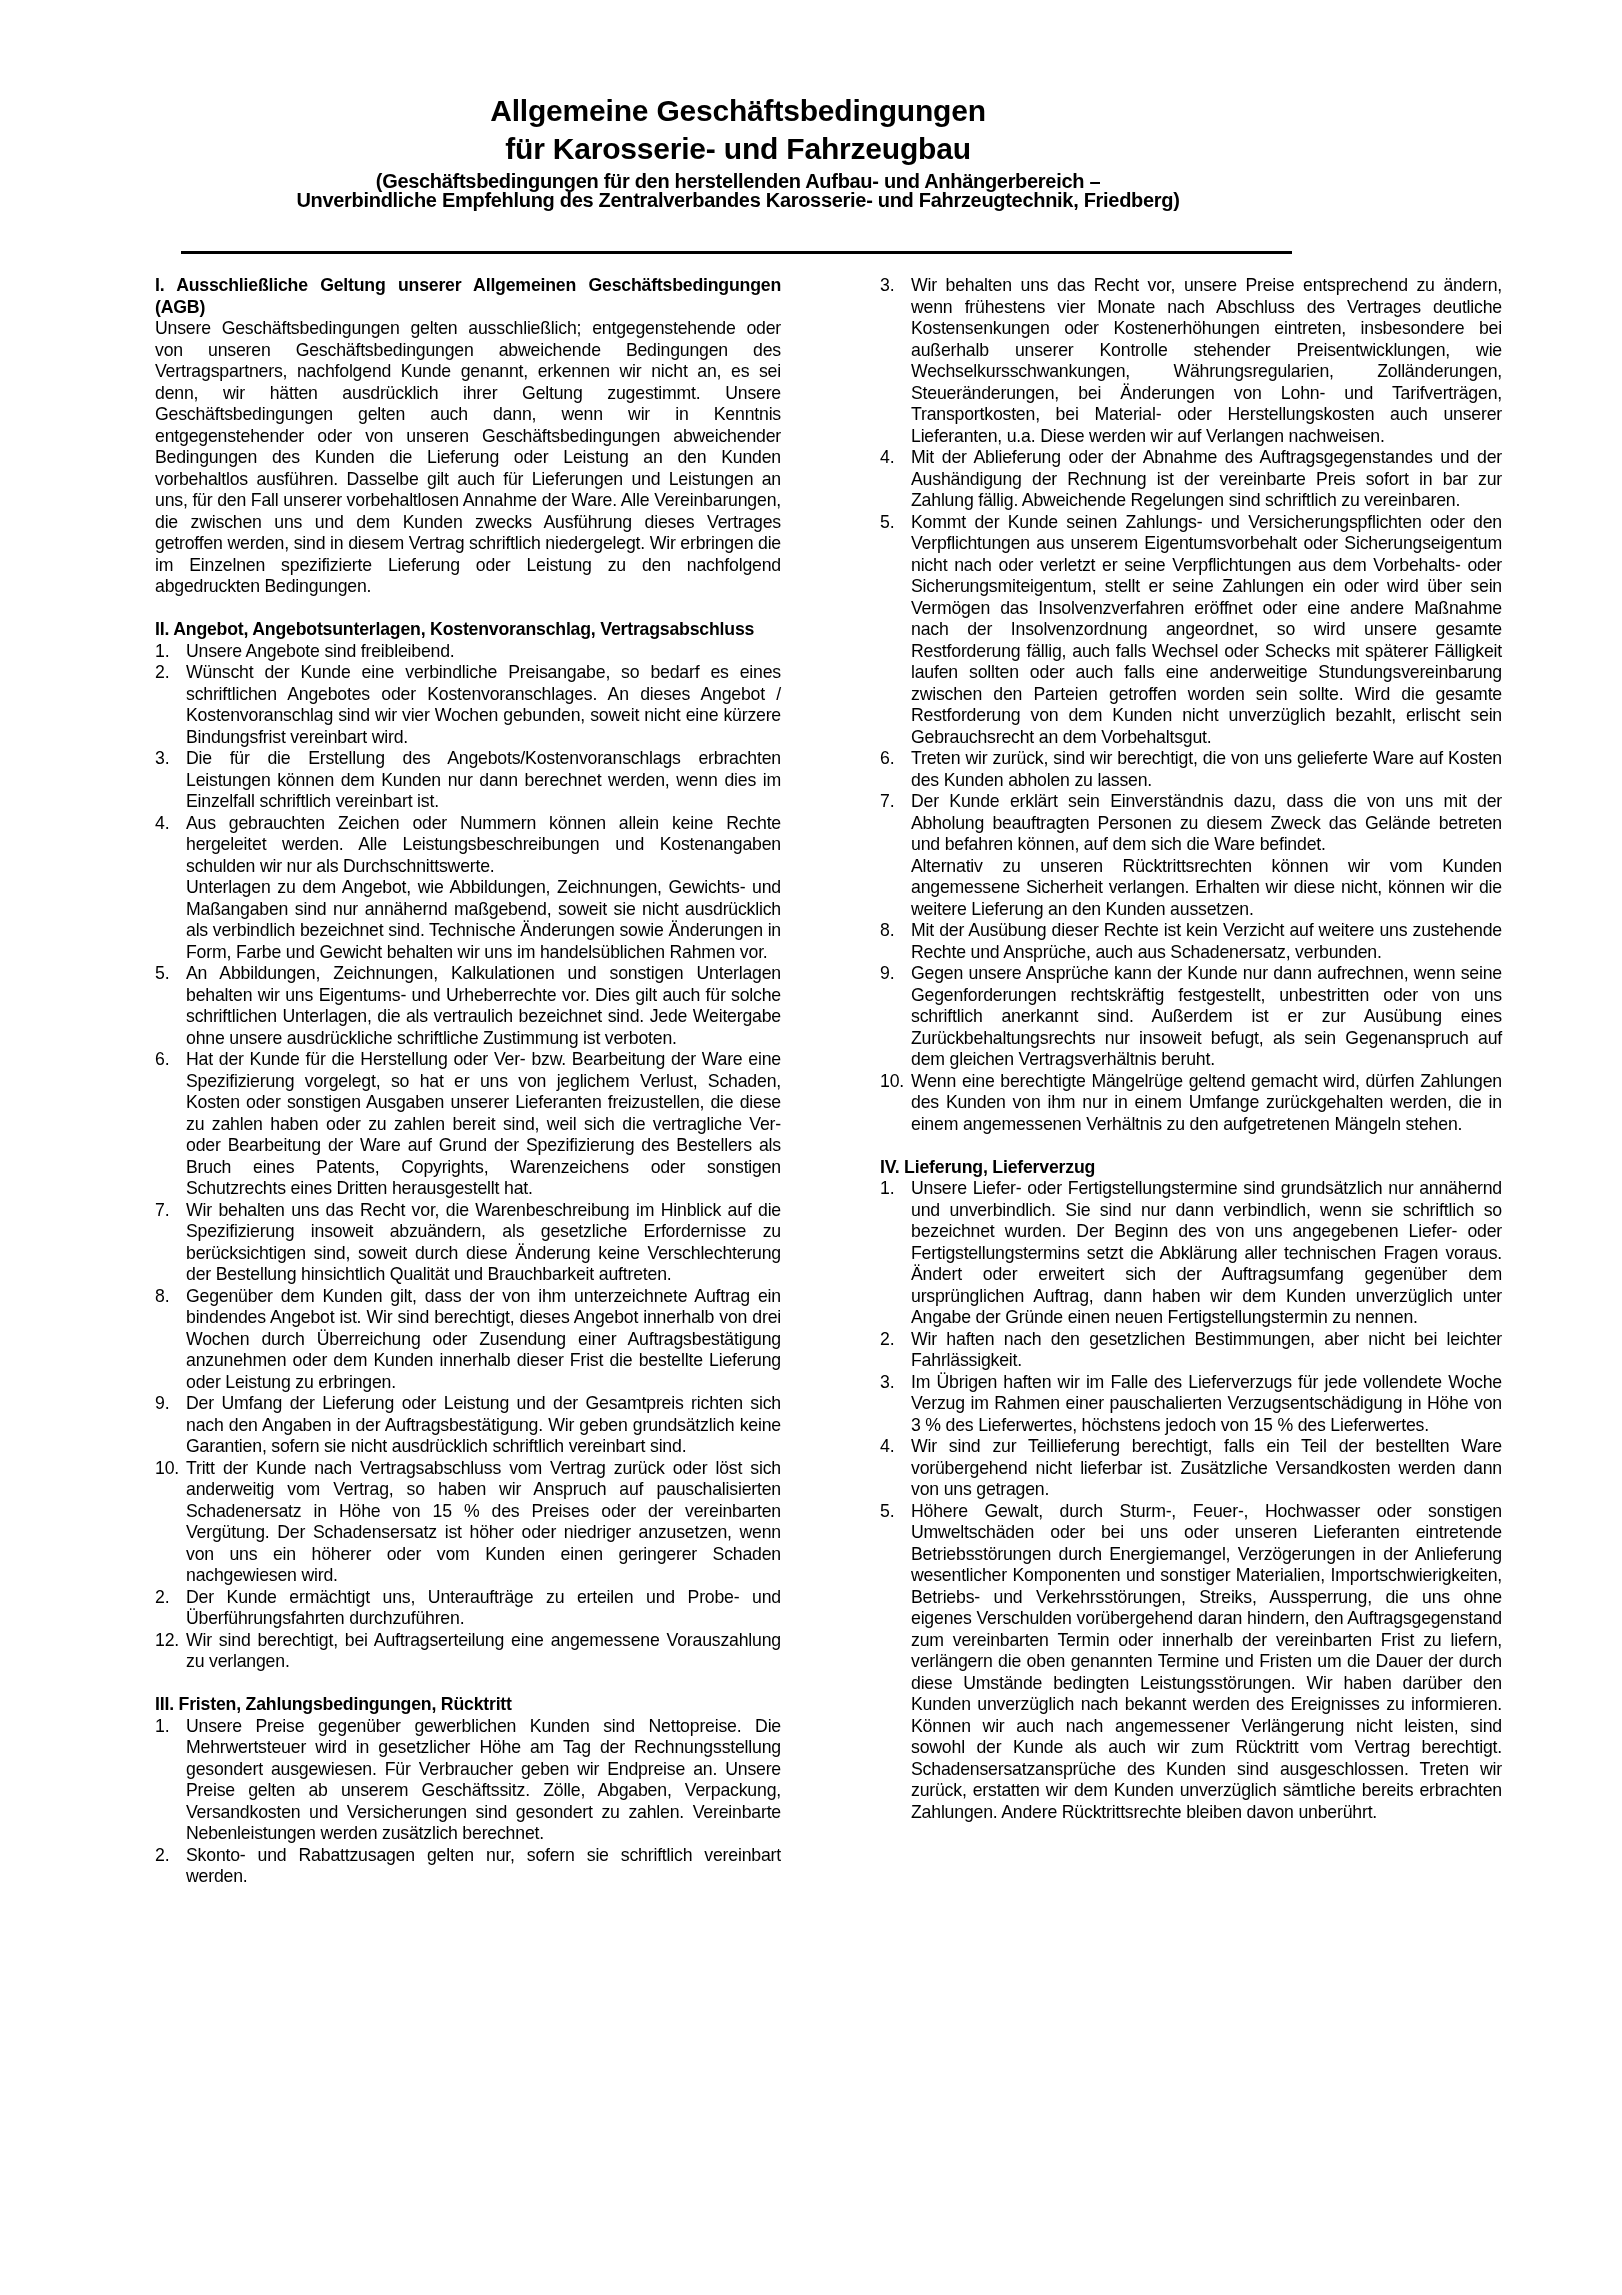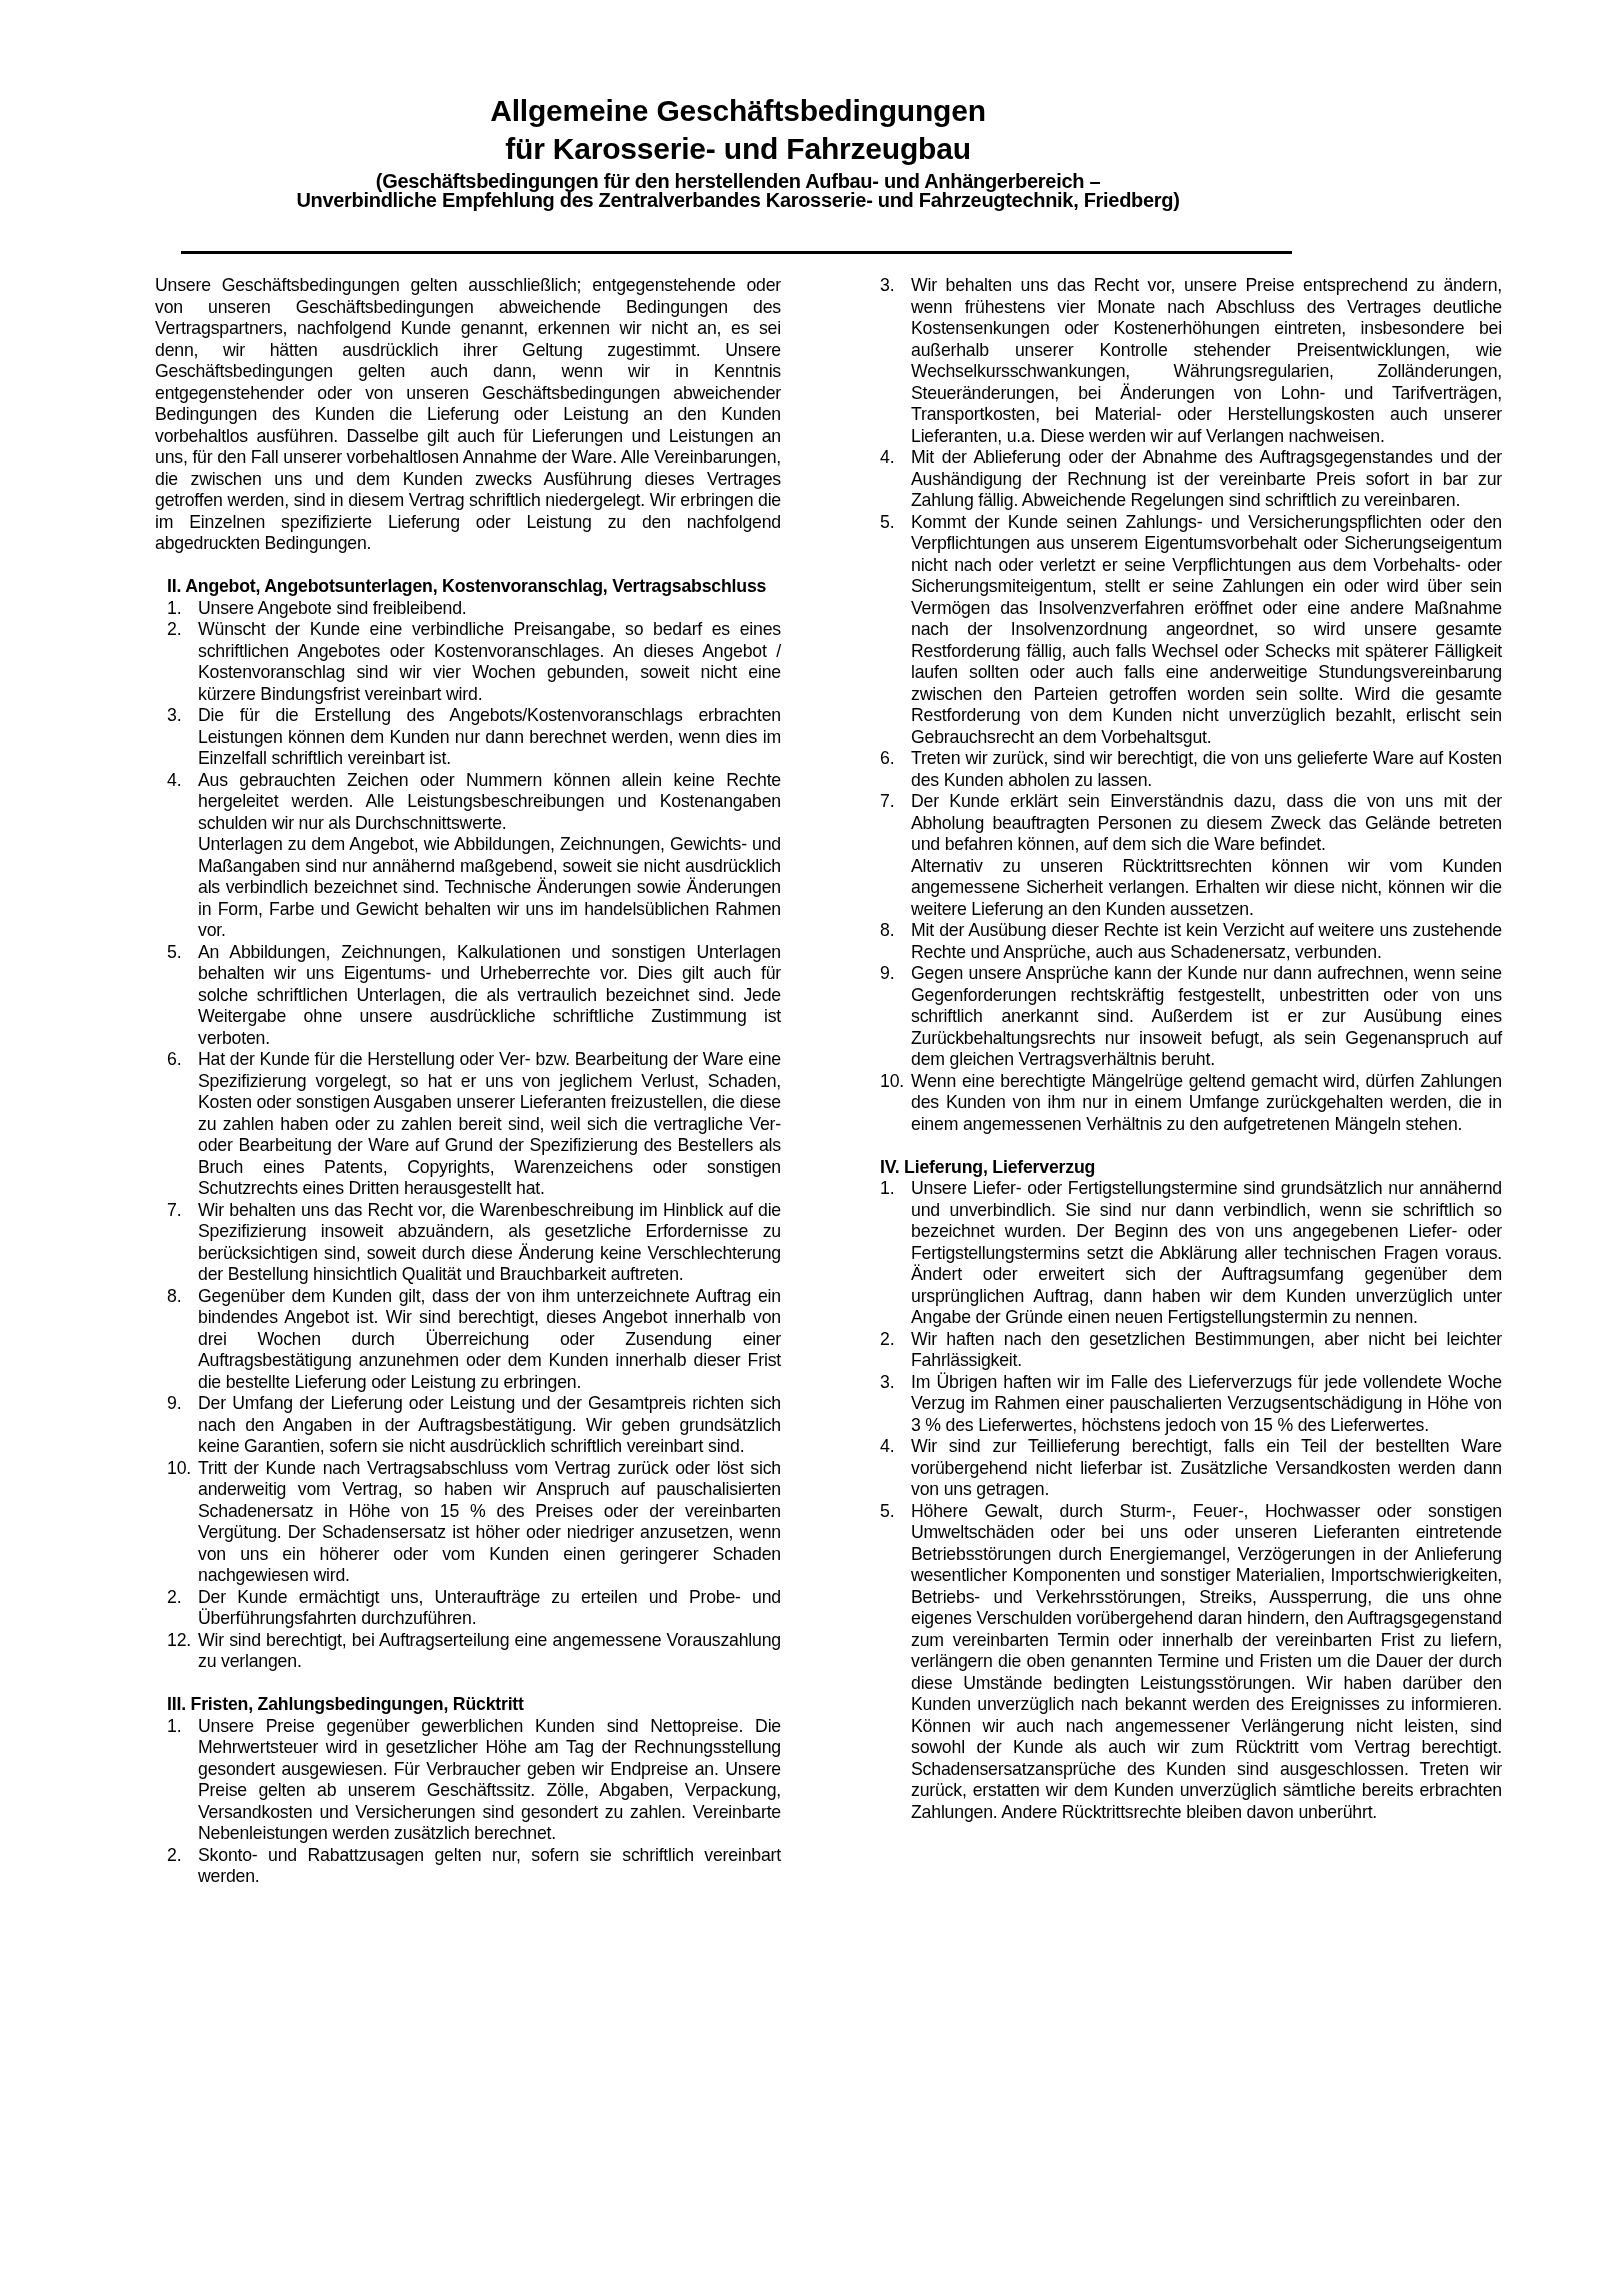--- a/index.html
+++ b/index.html
@@ -7,21 +7,21 @@
          font-family: "Liberation Sans", sans-serif; color: #000; }
   .header { position: absolute; left: 0; top: 92px; width: 1476px; text-align: center; }
   .title { font-weight: bold; font-size: 30px; line-height: 38px; margin: 0; letter-spacing: -0.2px; }
   .subtitle { font-weight: bold; font-size: 20px; line-height: 19.6px; margin: 3.9px 0 0 0; letter-spacing: -0.3px; }
   .rule { position: absolute; left: 181px; top: 251px; width: 1111px; height: 2.6px; background: #000; }
   .col { position: absolute; top: 275px; font-size: 17.7px; line-height: 21.5px; text-align: justify; letter-spacing: -0.2px; }
   .col-left { left: 155px; width: 626px; }
   .col-right { left: 880px; width: 622px; }
   .sec-title { font-weight: bold; margin: 0; }
   .sec-intro { margin: 0; }
-  .sec + .sec { margin-top: 21.5px; margin-left: 12px; }
+  .sec + .sec { margin-top: 21.5px; }
   ol.items { list-style: none; margin: 0; padding: 0; }
   ol.items li { position: relative; padding-left: 31px; }
   ol.items li .num { position: absolute; left: 0; top: 0; text-align: left; }
   ol.items li p { margin: 0; }
 </style>
 </head>
 <body>
 
 <div class="header">
   <h1 class="title">
@@ -31,20 +31,21 @@
   <p class="subtitle">
     <span>(Geschäftsbedingungen für den herstellenden Aufbau- und Anhängerbereich –</span><br>
     <span>Unverbindliche Empfehlung des Zentralverbandes Karosserie- und Fahrzeugtechnik, Friedberg)</span>
   </p>
 </div>
 
 <div class="rule"></div>
 
 <div class="col col-left">
   <div class="sec">
+    <p class="sec-title">I. Ausschließliche Geltung unserer Allgemeinen Geschäftsbedingungen (AGB)</p>
     <p class="sec-intro">Unsere Geschäftsbedingungen gelten ausschließlich; entgegenstehende oder von unseren Geschäftsbedingungen abweichende Bedingungen des Vertragspartners, nachfolgend Kunde genannt, erkennen wir nicht an, es sei denn, wir hätten ausdrücklich ihrer Geltung zugestimmt. Unsere Geschäftsbedingungen gelten auch dann, wenn wir in Kenntnis entgegenstehender oder von unseren Geschäftsbedingungen abweichender Bedingungen des Kunden die Lieferung oder Leistung an den Kunden vorbehaltlos ausführen. Dasselbe gilt auch für Lieferungen und Leistungen an uns, für den Fall unserer vorbehaltlosen Annahme der Ware. Alle Vereinbarungen, die zwischen uns und dem Kunden zwecks Ausführung dieses Vertrages getroffen werden, sind in diesem Vertrag schriftlich niedergelegt. Wir erbringen die im Einzelnen spezifizierte Lieferung oder Leistung zu den nachfolgend abgedruckten Bedingungen.</p>
   </div>
   <div class="sec">
     <p class="sec-title">II. Angebot, Angebotsunterlagen, Kostenvoranschlag, Vertragsabschluss</p>
     <ol class="items">
         <li>
           <span class="num">1.</span>
           <p>Unsere Angebote sind freibleibend.</p>
         </li>
         <li>

